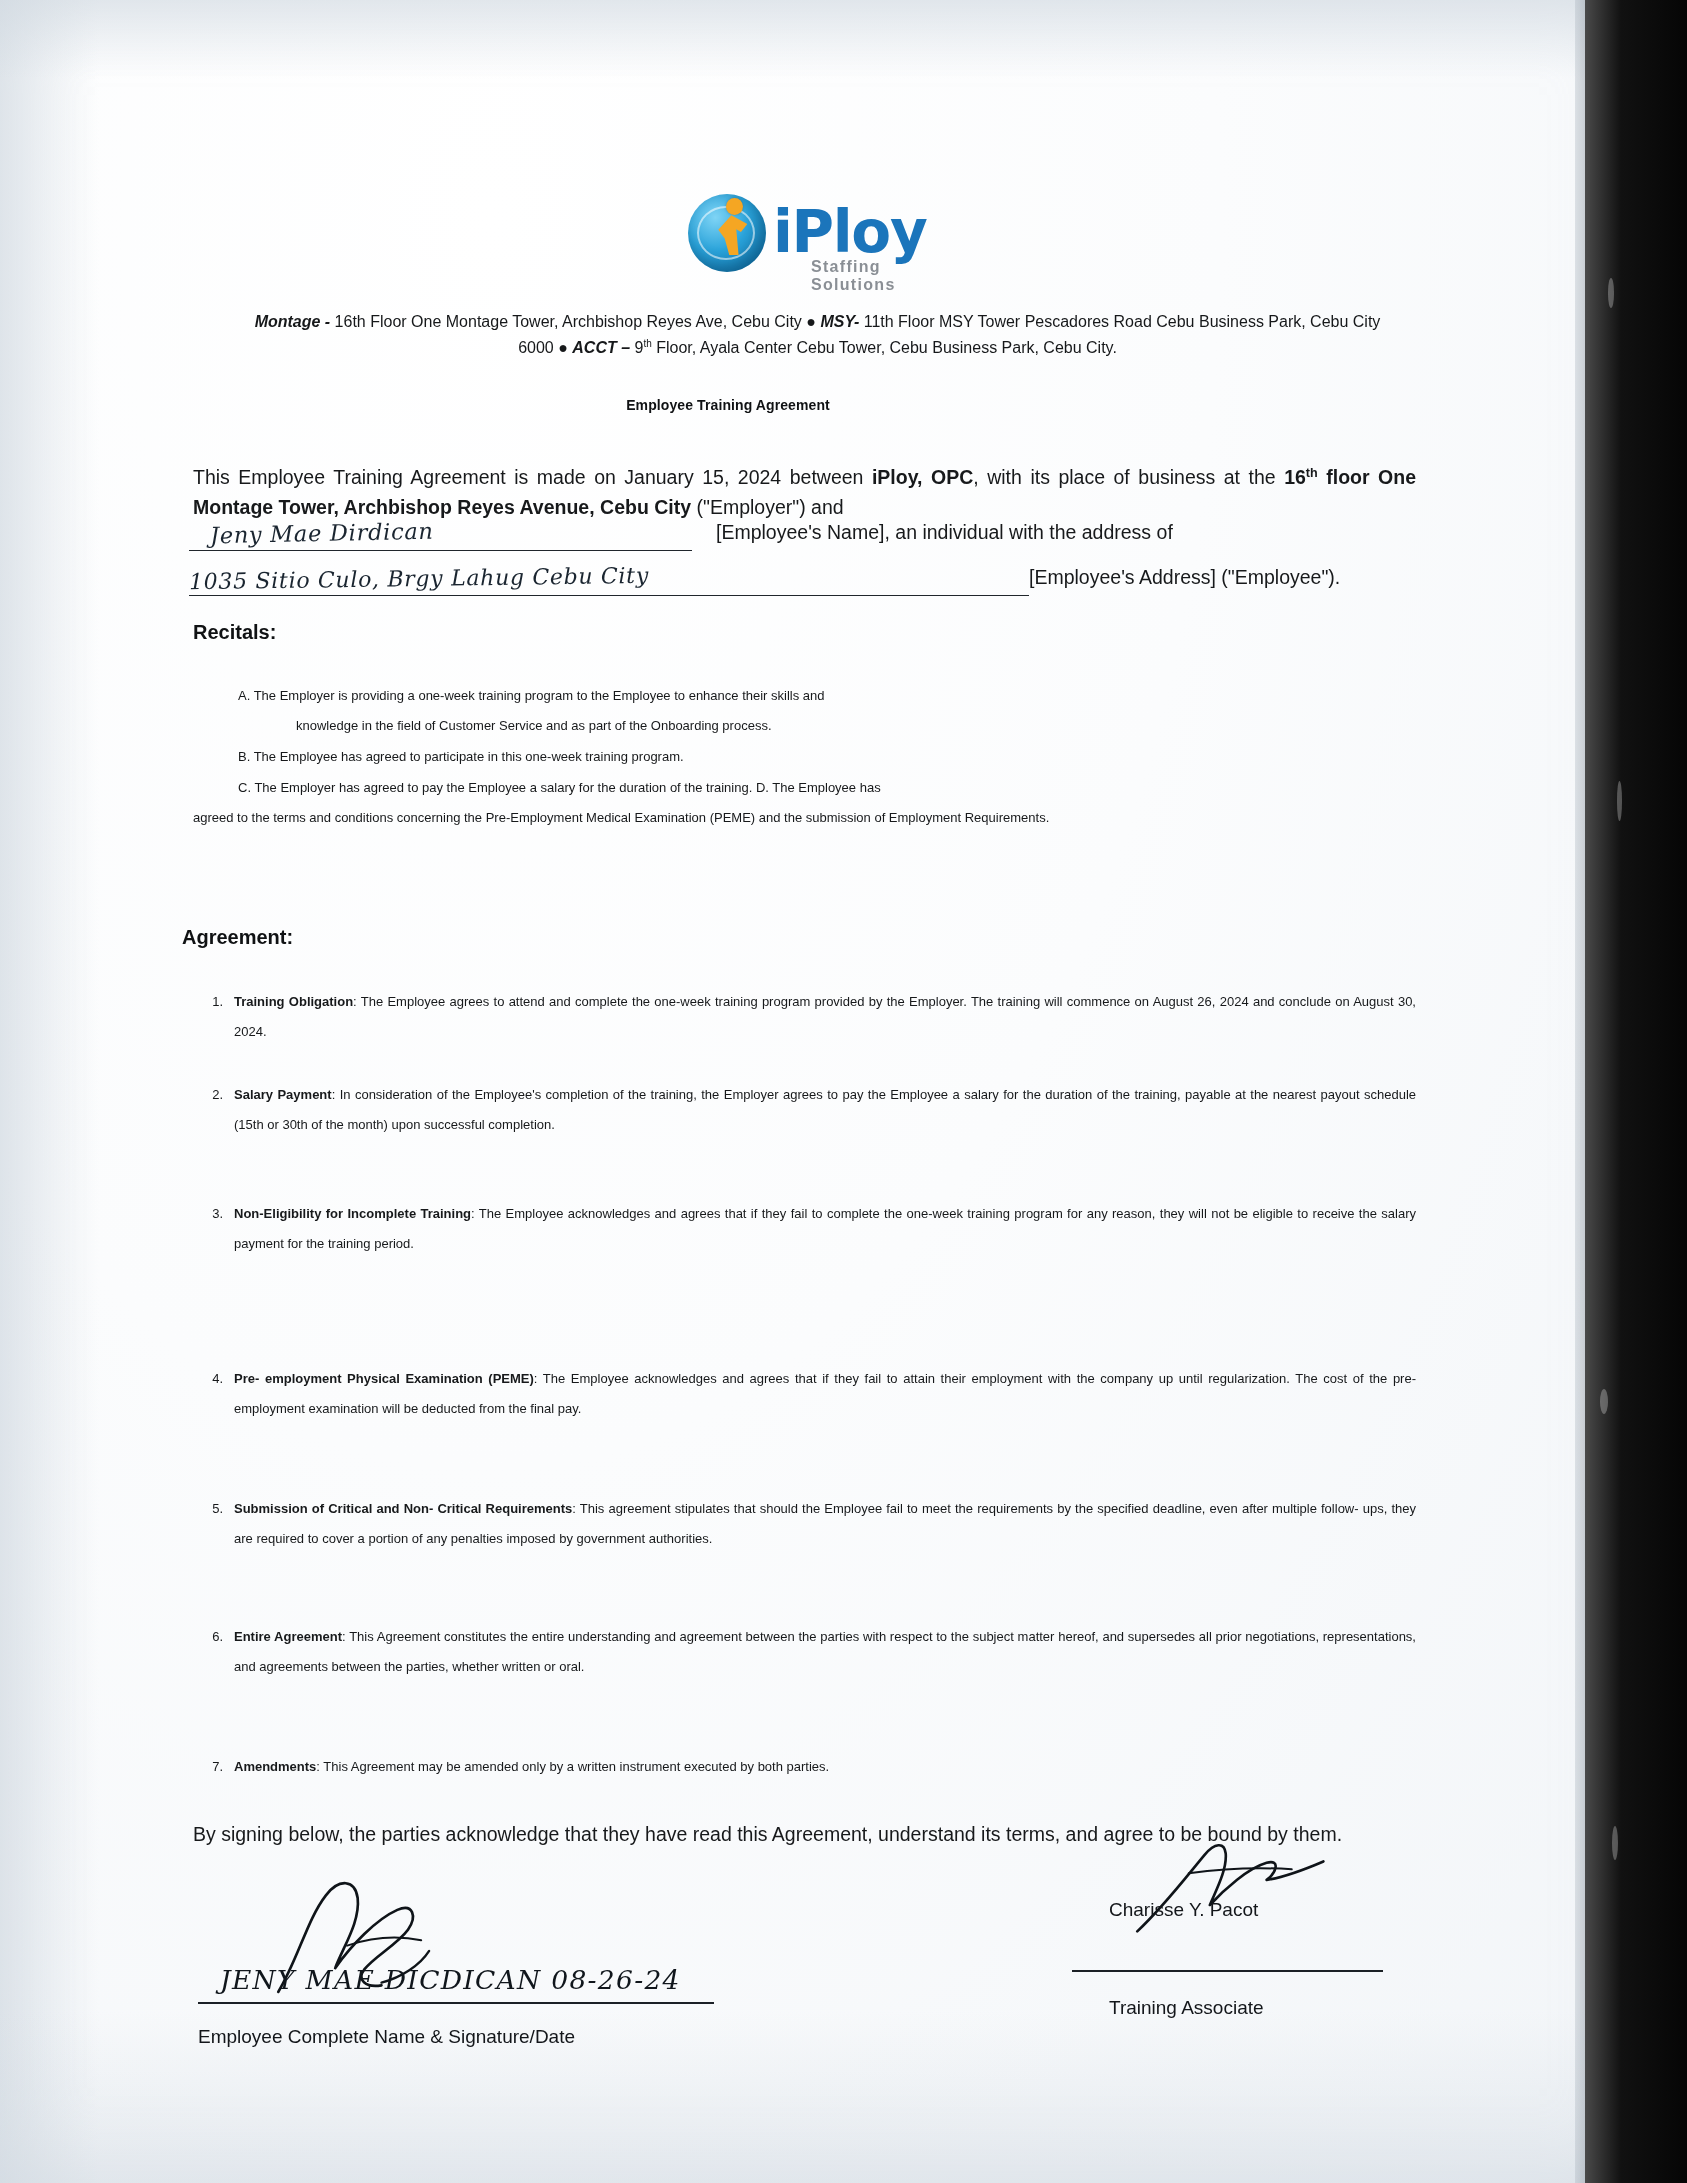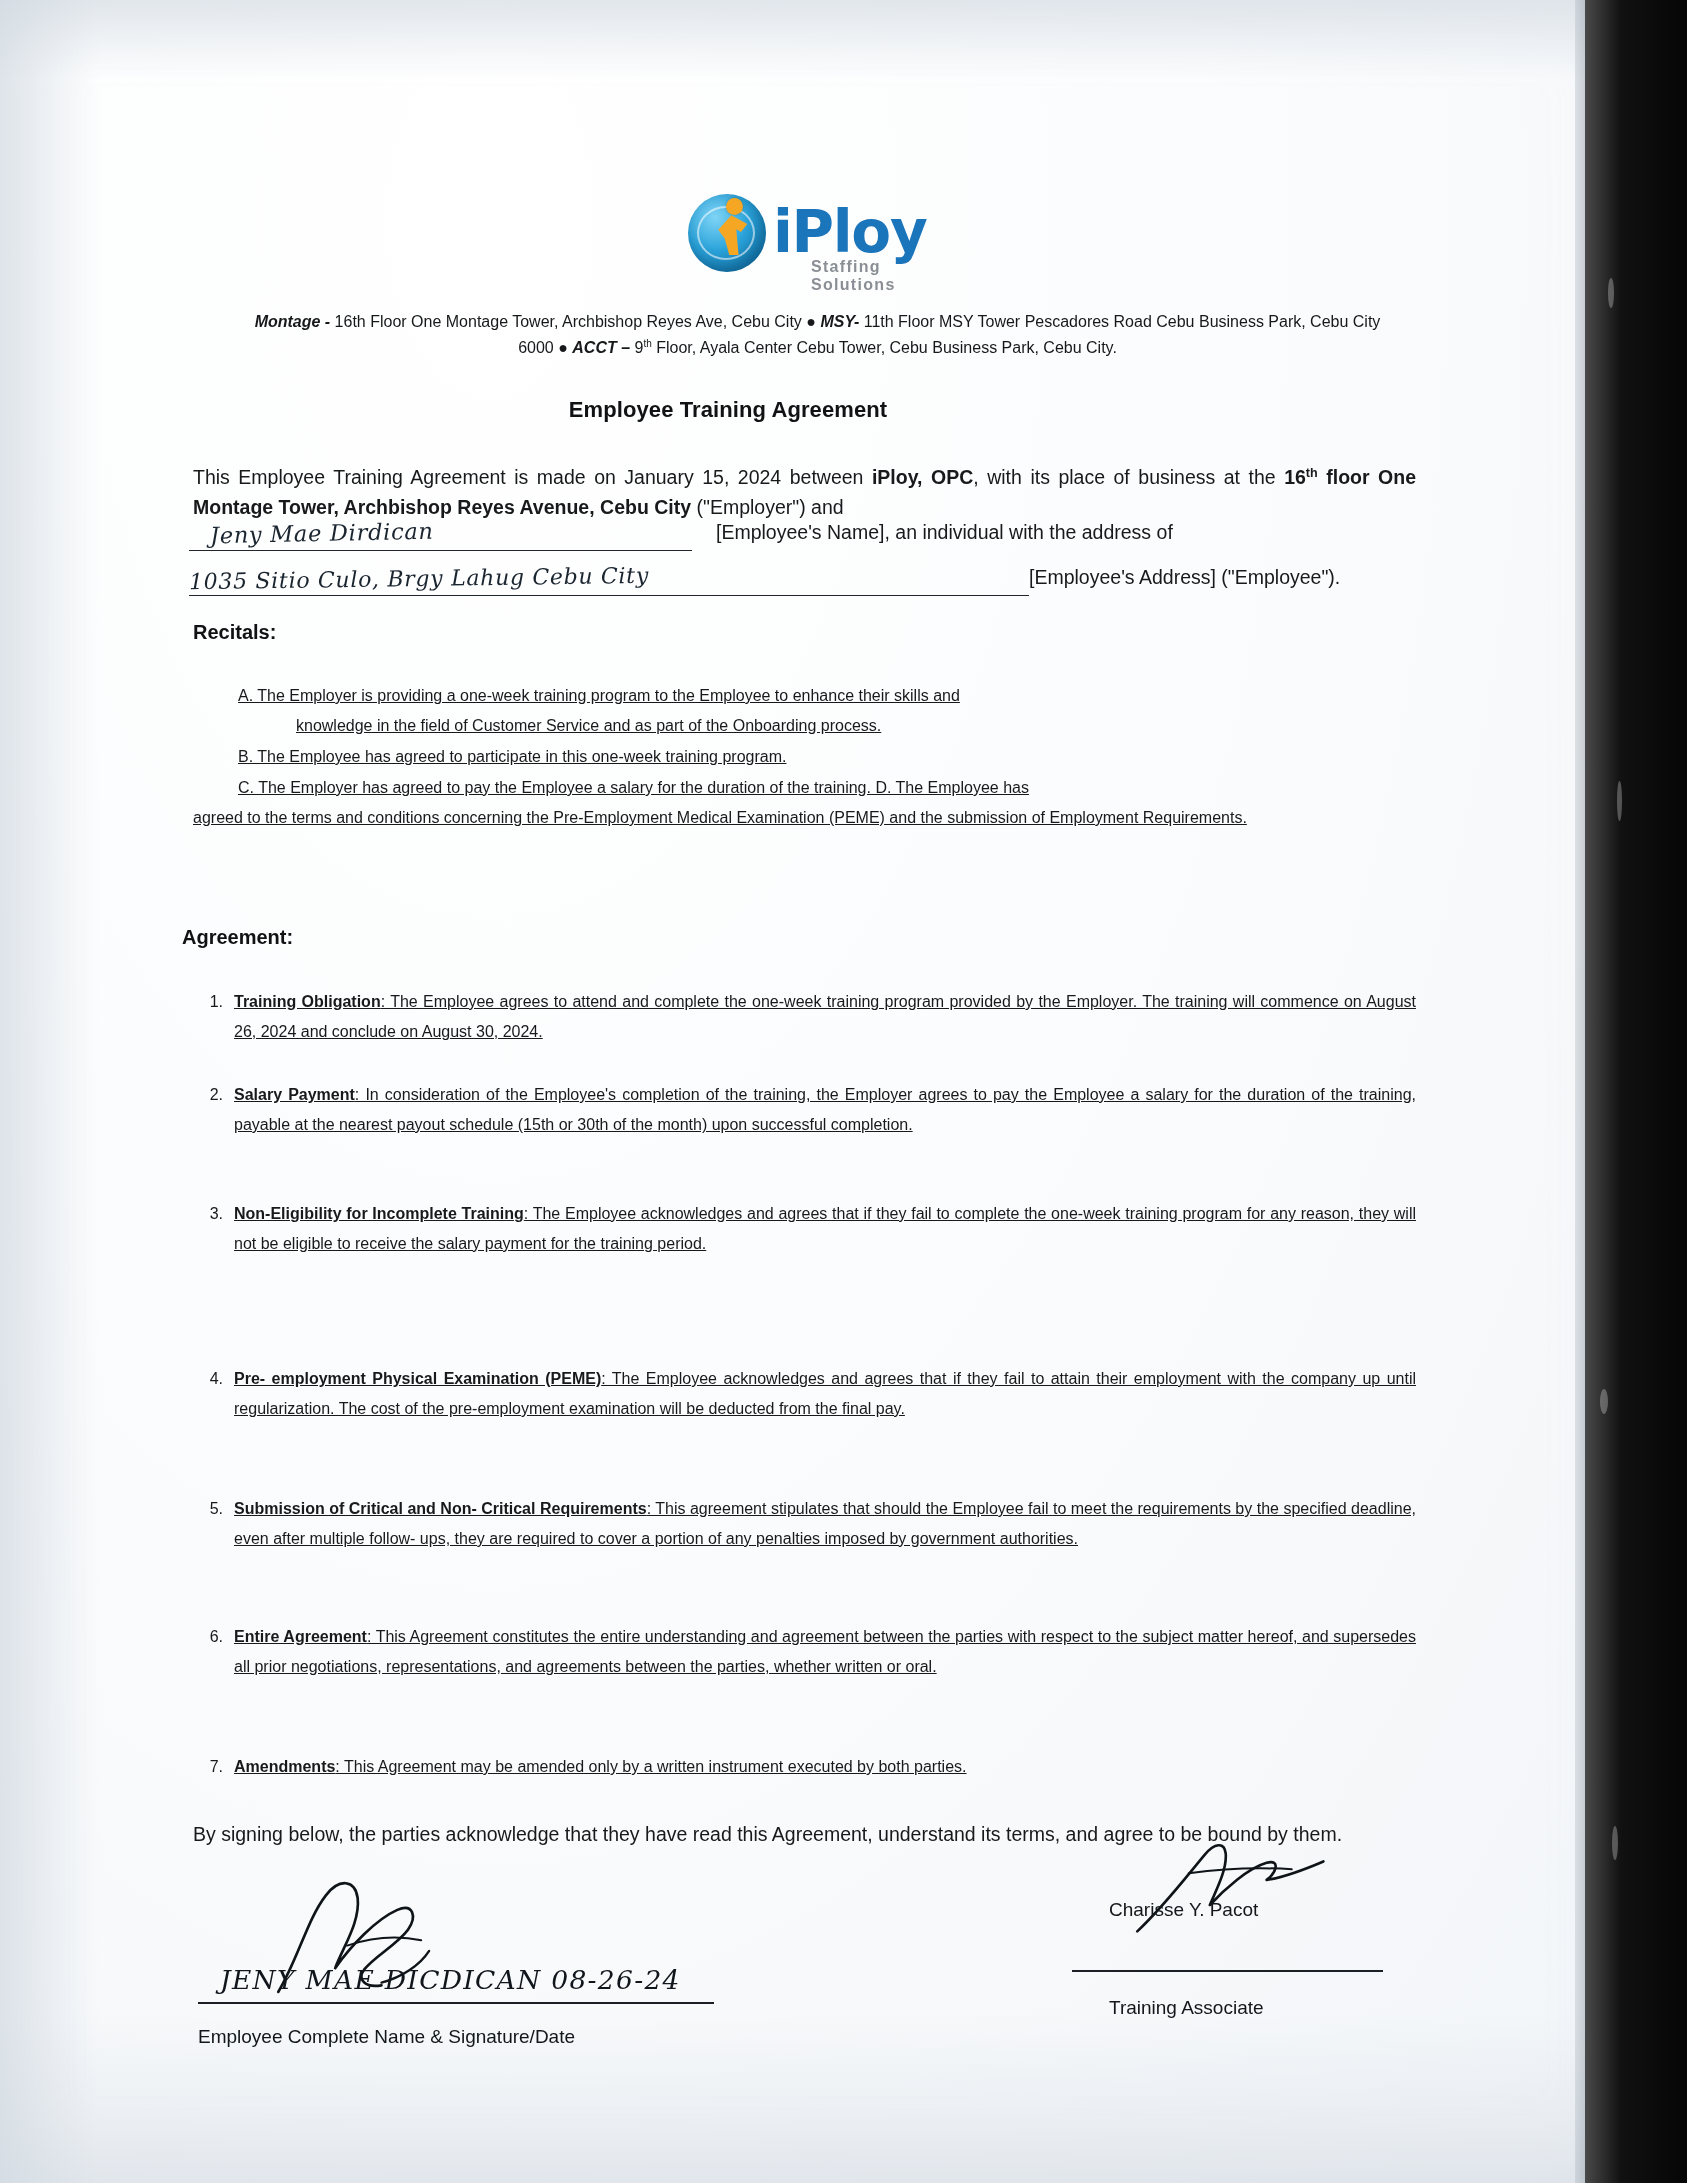--- a/index.html
+++ b/index.html
@@ -131,21 +131,21 @@
     line-height: 22.5px;
   }
   .addr-line .b { font-weight: 700; font-style: italic; }
   .addr-line sup { font-size: 10px; }
 
   .doc-title {
     position: absolute;
     left: 0; top: 397px;
     width: 1456px;
     text-align: center;
-    font-size: 22px;
+    font-size: 14px;
     font-weight: 700;
     color: #101214;
     letter-spacing: 0.1px;
   }
 
   .para {
     position: absolute;
     font-size: 19.5px;
     line-height: 30px;
     color: #17191b;
@@ -162,25 +162,24 @@
 
   .sect-head {
     position: absolute;
     font-size: 20px;
     font-weight: 700;
     color: #101214;
   }
 
   .list-item {
     position: absolute;
-    font-size: 16px;
+    font-size: 13px;
     line-height: 30px;
     color: #17191b;
     text-align: justify;
-    text-decoration: underline;
   }
   .list-item b { font-weight: 700; }
 
   .recital { left: 238px; width: 1178px; }
   .recital .hang { display: block; text-indent: 0; }
 
   .agree-item { left: 193px; width: 1223px; }
   .num { position: absolute; left: 0; top: 0; width: 30px; text-align: right; }
   .agree-body { margin-left: 41px; display: block; }
 

